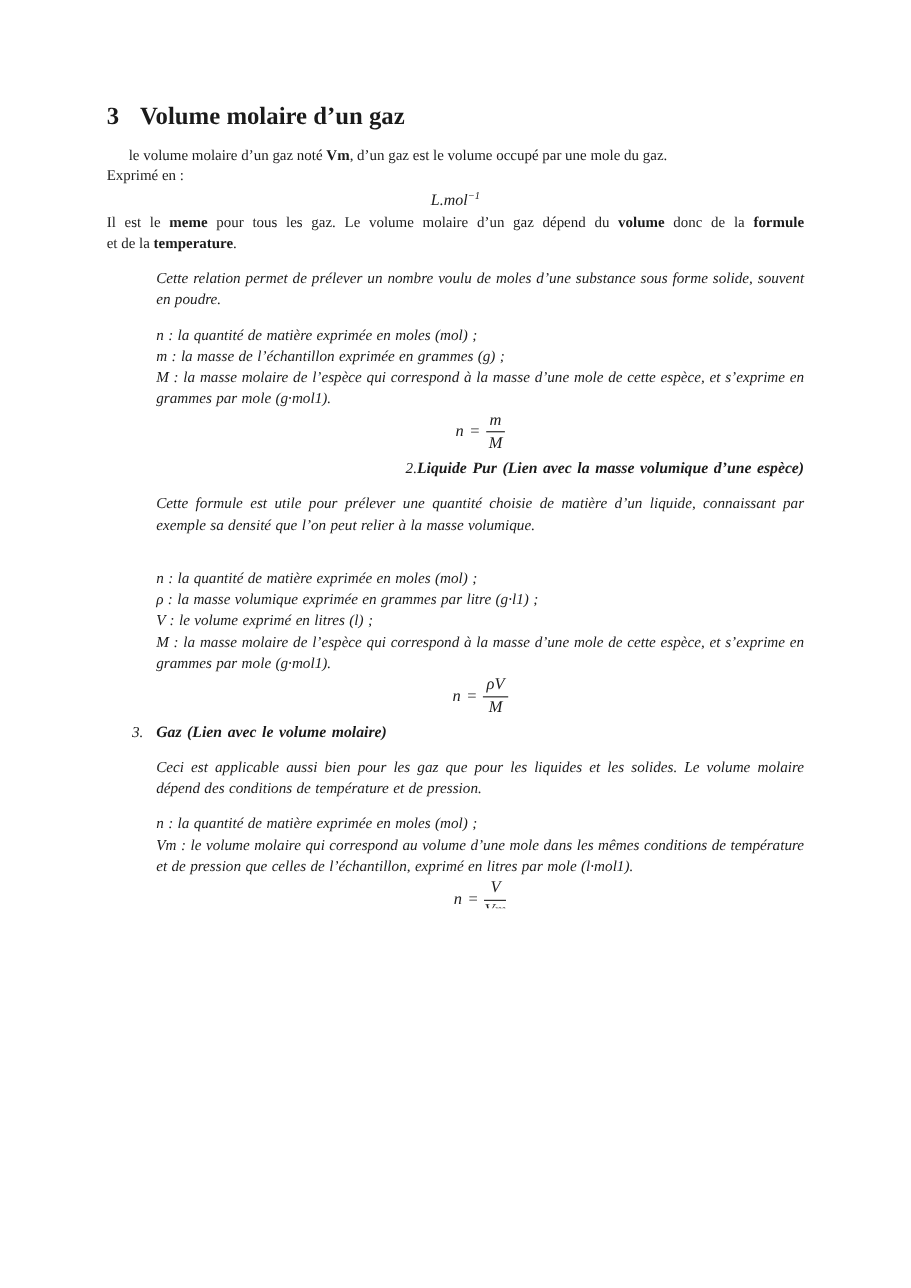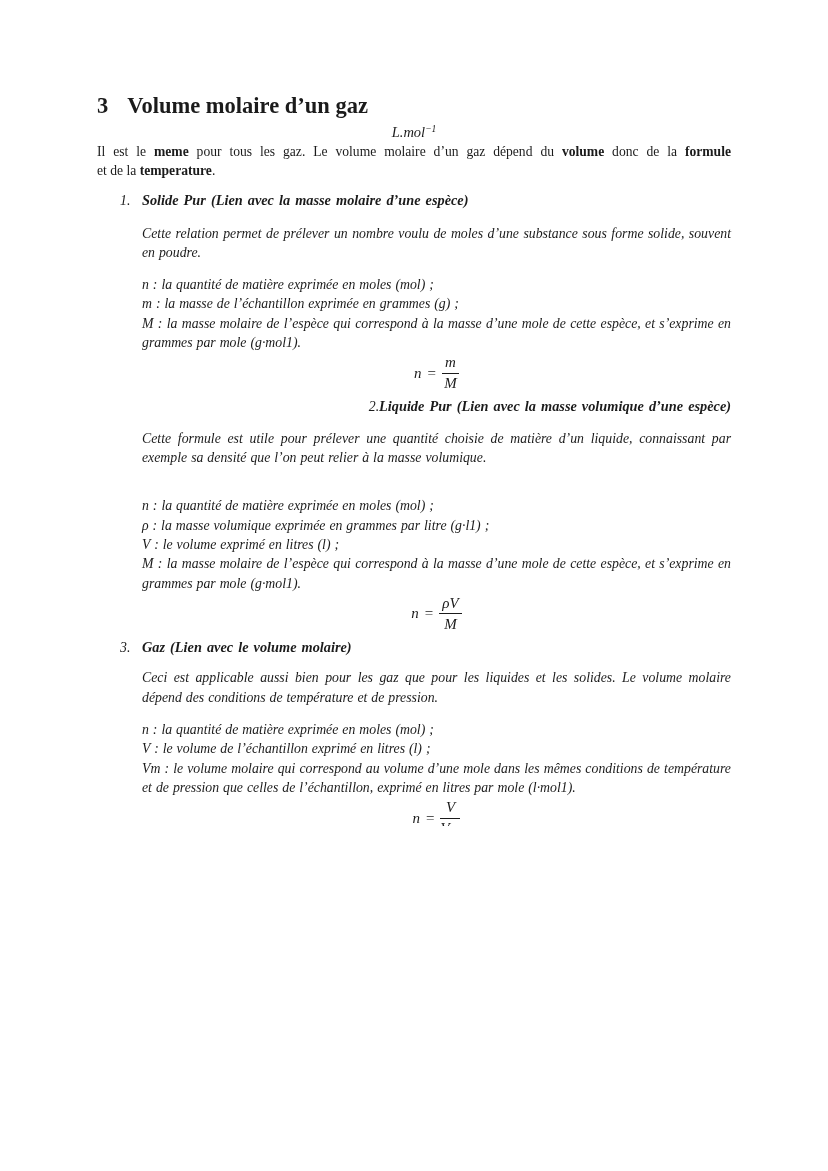--- a/index.html
+++ b/index.html
@@ -127,34 +127,35 @@
 </head>
 <body>
 
 <div class="page">
   <div class="content">
 
     <div class="sec-h sec-h3">
       <span class="sec-num">3</span><span>Volume molaire d’un gaz</span>
     </div>
 
+    <div class="rom p1">
+      <div class="line1"><span>le volume molaire d’un gaz noté </span><span class="bold">Vm</span><span>, d’un gaz est le volume occupé par une mole du gaz.</span></div>
+      <div>Exprimé en :</div>
+    </div>
 
     <div class="unit-formula"><span>L.mol</span><span class="sup">−1</span></div>
 
     <div class="rom">
       <div class="jline"><span>Il est le </span><span class="bold">meme</span><span> pour tous les gaz. Le volume molaire d’un gaz dépend du </span><span class="bold">volume</span><span> donc de la </span><span class="bold">formule</span></div>
       <div><span>et de la </span><span class="bold">temperature</span><span>.</span></div>
     </div>
 
 
 
     <div class="item">
-      <div class="item-head item-head-1">
-        <span class="item-num">1.</span><span class="item-title">Solide Pur (Lien avec la masse molaire d’une espèce)</span>
-      </div>
       <div class="item-body">
         <p class="ipar">Cette relation permet de prélever un nombre voulu de moles d’une substance sous forme solide, souvent en poudre.</p>
         <div class="defs">
           <div class="def">n : la quantité de matière exprimée en moles (mol) ;</div>
           <div class="def">m : la masse de l’échantillon exprimée en grammes (g) ;</div>
           <div class="def">M : la masse molaire de l’espèce qui correspond à la masse d’une mole de cette espèce, et s’exprime en grammes par mole (g·mol1).</div>
         </div>
         <div class="formula">
           <span>n</span>
             <span class="f-eq">=</span>
@@ -190,21 +191,20 @@
     </div>
 
     <div class="item">
       <div class="item-head item-head-3">
         <span class="item-num">3.</span><span class="item-title">Gaz (Lien avec le volume molaire)</span>
       </div>
       <div class="item-body">
         <p class="ipar ipar-3">Ceci est applicable aussi bien pour les gaz que pour les liquides et les solides. Le volume molaire dépend des conditions de température et de pression.</p>
         <div class="defs">
           <div class="def">n : la quantité de matière exprimée en moles (mol) ;</div>
-          <div class="def">V : le volume de l’échantillon exprimé en litres (l) ;</div>
           <div class="def">Vm : le volume molaire qui correspond au volume d’une mole dans les mêmes conditions de température et de pression que celles de l’échantillon, exprimé en litres par mole (l·mol1).</div>
         </div>
         <div class="formula">
           <span>n</span>
             <span class="f-eq">=</span>
             <span class="frac">
               <span class="num">V</span>
               <span class="den">Vm</span>
             </span>
         </div>

